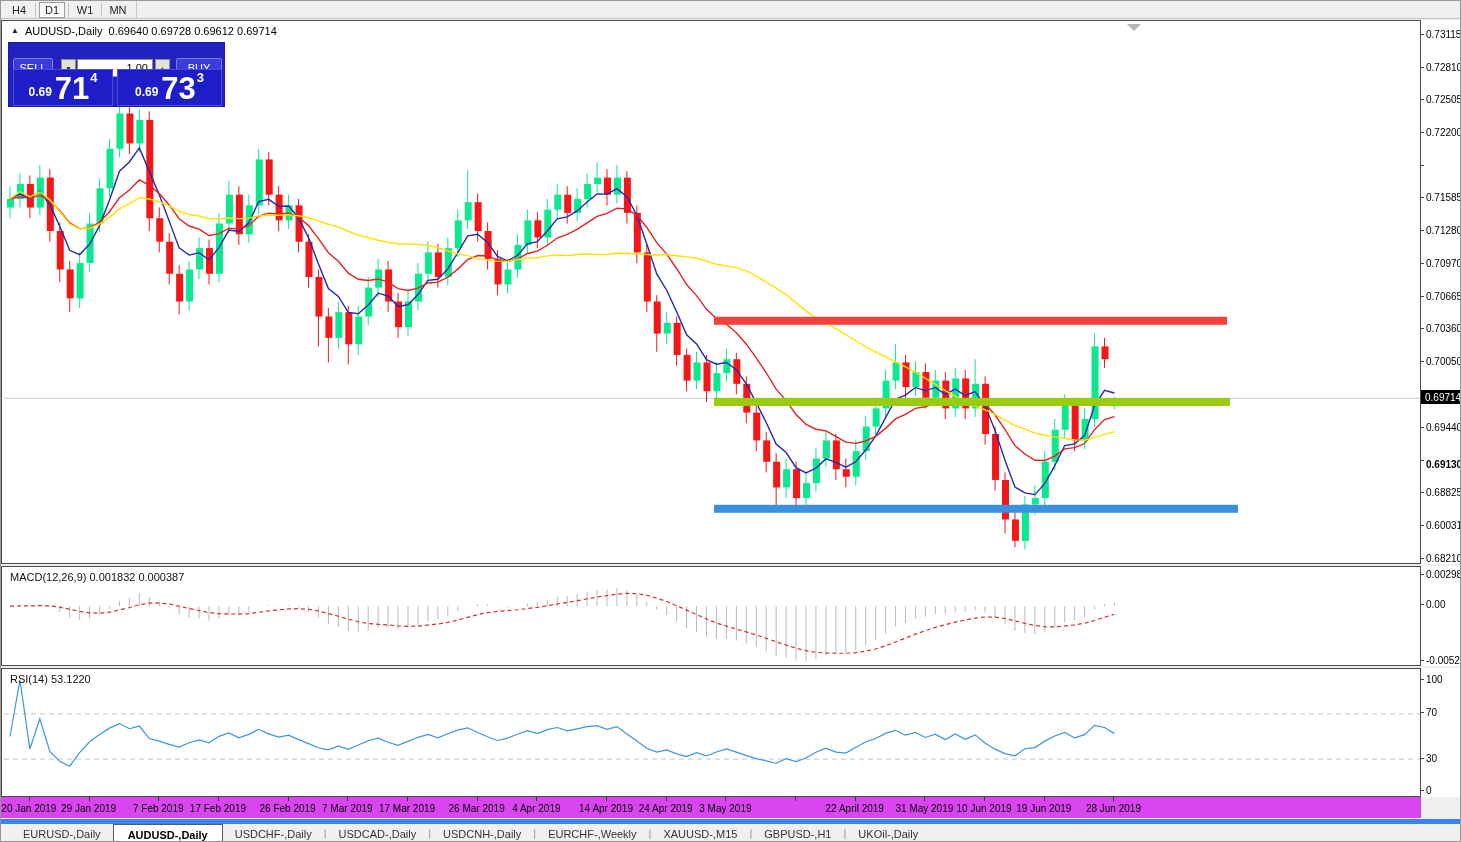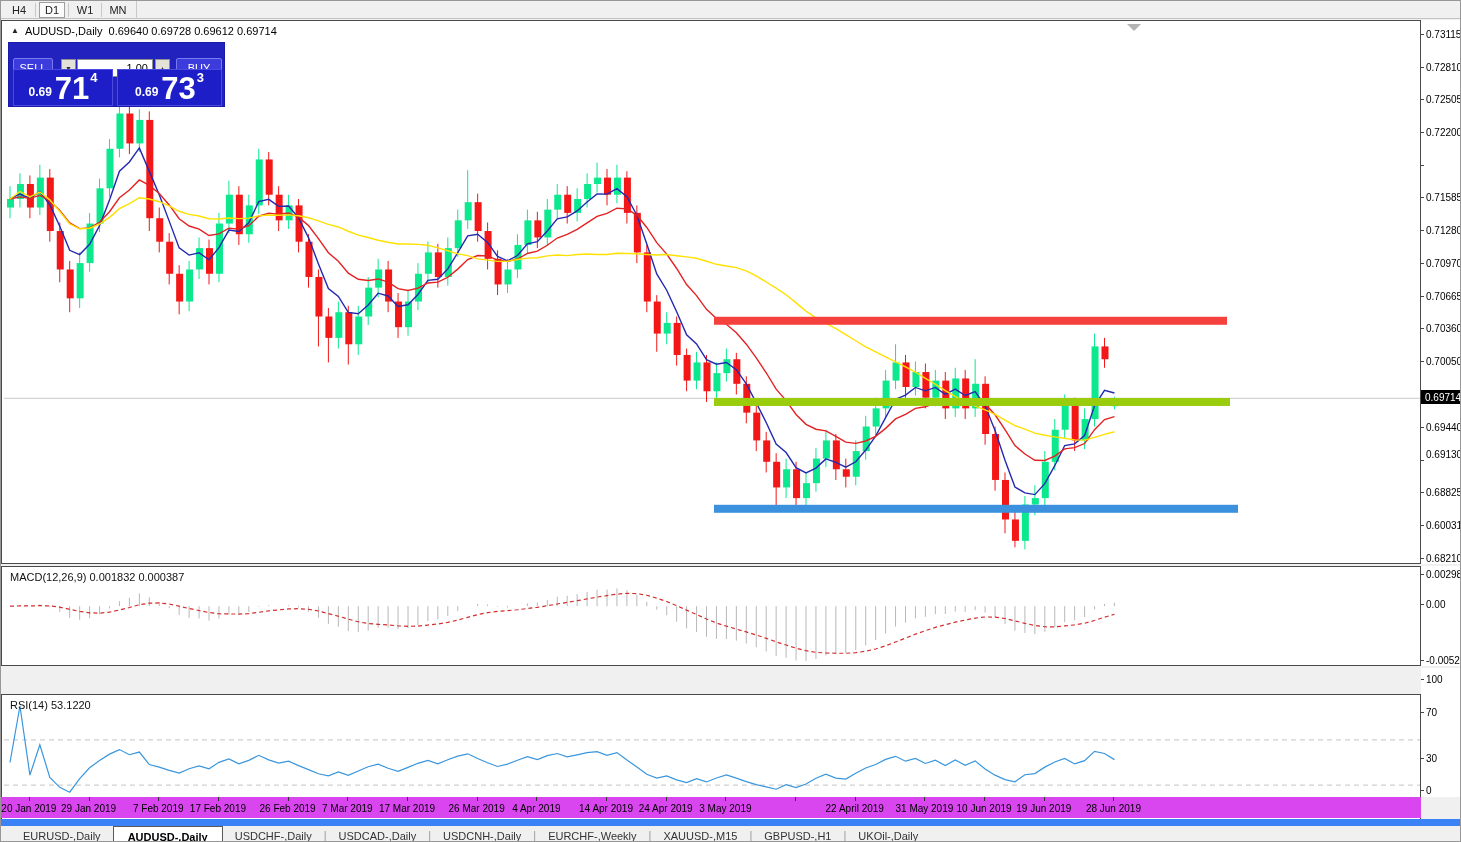--- a/index.html
+++ b/index.html
@@ -12,21 +12,21 @@
            border-bottom:1px solid #c3c3c3;display:flex;align-items:center;}
   .tf-btn{height:16px;min-width:26px;padding:0 4px;margin:0 1px;font-size:11px;color:#222;
           display:flex;align-items:center;justify-content:center;cursor:default;}
   .tf-btn.active{background:#fbfbfb;border:1px solid #9f9f9f;}
   .tf-sep{width:1px;height:14px;background:#c8c8c8;margin:0 2px;}
   .tf-sep.tall{height:18px;margin-left:4px;}
   
   .panel{position:absolute;left:0;width:1420px;background:#fff;border:1px solid #4a4a4a;}
   #main-panel{top:19px;height:544px;}
   #macd-panel{top:565px;height:100px;}
-  #rsi-panel{top:693px;height:129px;}
+  #rsi-panel{top:667px;height:129px;}
   .panel svg{position:absolute;left:0;top:0;}
   .panel-label{position:absolute;left:8px;top:4px;font-size:11px;color:#111;z-index:4;white-space:nowrap;}
   
   .chart-title{position:absolute;left:9px;top:4px;z-index:6;font-size:11px;color:#000;
                display:flex;align-items:center;gap:6px;white-space:nowrap;}
   .collapse-tri{font-size:8px;color:#222;line-height:1;}
   
   .scroll-marker{position:absolute;left:1125px;top:3px;width:0;height:0;z-index:3;
        border-left:7px solid transparent;border-right:7px solid transparent;
        border-top:7px solid #b4b4b4;}
@@ -60,21 +60,21 @@
   .axis-label{position:absolute;left:5px;transform:translateY(-50%);font-size:10px;color:#000;white-space:nowrap;}
   .axis-tick{position:absolute;left:0;width:3px;height:1px;background:#444;}
   .cur-price{position:absolute;left:0;width:41px;height:14px;background:#000;color:#fff;
              font-size:10px;display:flex;align-items:center;padding-left:4px;}
   
   .date-strip{position:absolute;left:0;top:796px;width:1420px;height:21px;background:#d946ef;}
   .date-tick{position:absolute;top:0;width:1px;height:4px;background:#333;}
   .date-label{position:absolute;top:6px;transform:translateX(-50%);font-size:10px;color:#000;white-space:nowrap;}
   
   .tab-bar{position:absolute;left:0;top:818px;width:100%;height:24px;background:#f0f0f0;
-           border-top:7px solid #3b82f6;display:flex;align-items:flex-start;padding-left:10px;}
+           border-top:5px solid #3b82f6;display:flex;align-items:flex-start;padding-left:10px;}
   .tab{font-size:11px;color:#333;padding:4px 12px;cursor:pointer;white-space:nowrap;}
   .tab.active{background:#fff;border:1px solid #5a5a5a;border-bottom:none;font-weight:bold;color:#000;
               padding:4px 14px;height:24px;}
   .tab-sep{color:#999;margin-top:3px;font-size:11px;}
 </style>
 </head>
 <body>
 
 <div id="app">
 
@@ -510,21 +510,21 @@
       <div class="axis-label" style="top: 243.15px;">0.70970</div>
       <div class="axis-tick" style="top: 275.733px;"></div>
       <div class="axis-label" style="top: 275.733px;">0.70665</div>
       <div class="axis-tick" style="top: 308.316px;"></div>
       <div class="axis-label" style="top: 308.316px;">0.70360</div>
       <div class="axis-tick" style="top: 341.433px;"></div>
       <div class="axis-label" style="top: 341.433px;">0.70050</div>
       <div class="axis-tick" style="top: 406.599px;"></div>
       <div class="axis-label" style="top: 406.599px;">0.69440</div>
       <div class="axis-tick" style="top: 439.717px;"></div>
-      <div class="axis-label" style="top: 434px;">0.69130</div>
+      <div class="axis-label" style="top: 444px; font-weight: bold;">0.69130</div>
       <div class="axis-tick" style="top: 472.3px;"></div>
       <div class="axis-label" style="top: 472.3px;">0.68825</div>
       <div class="axis-tick" style="top: 504.883px;"></div>
       <div class="axis-label" style="top: 504.883px;">0.60031</div>
       <div class="axis-tick" style="top: 538px;"></div>
       <div class="axis-label" style="top: 538px;">0.68210</div>
       <div class="cur-price" style="top: 370.328px;">0.69714</div>
       <div class="axis-tick" style="top: 554px;"></div>
       <div class="axis-label" style="top: 554px;">0.002984</div>
       <div class="axis-tick" style="top: 584px;"></div>

